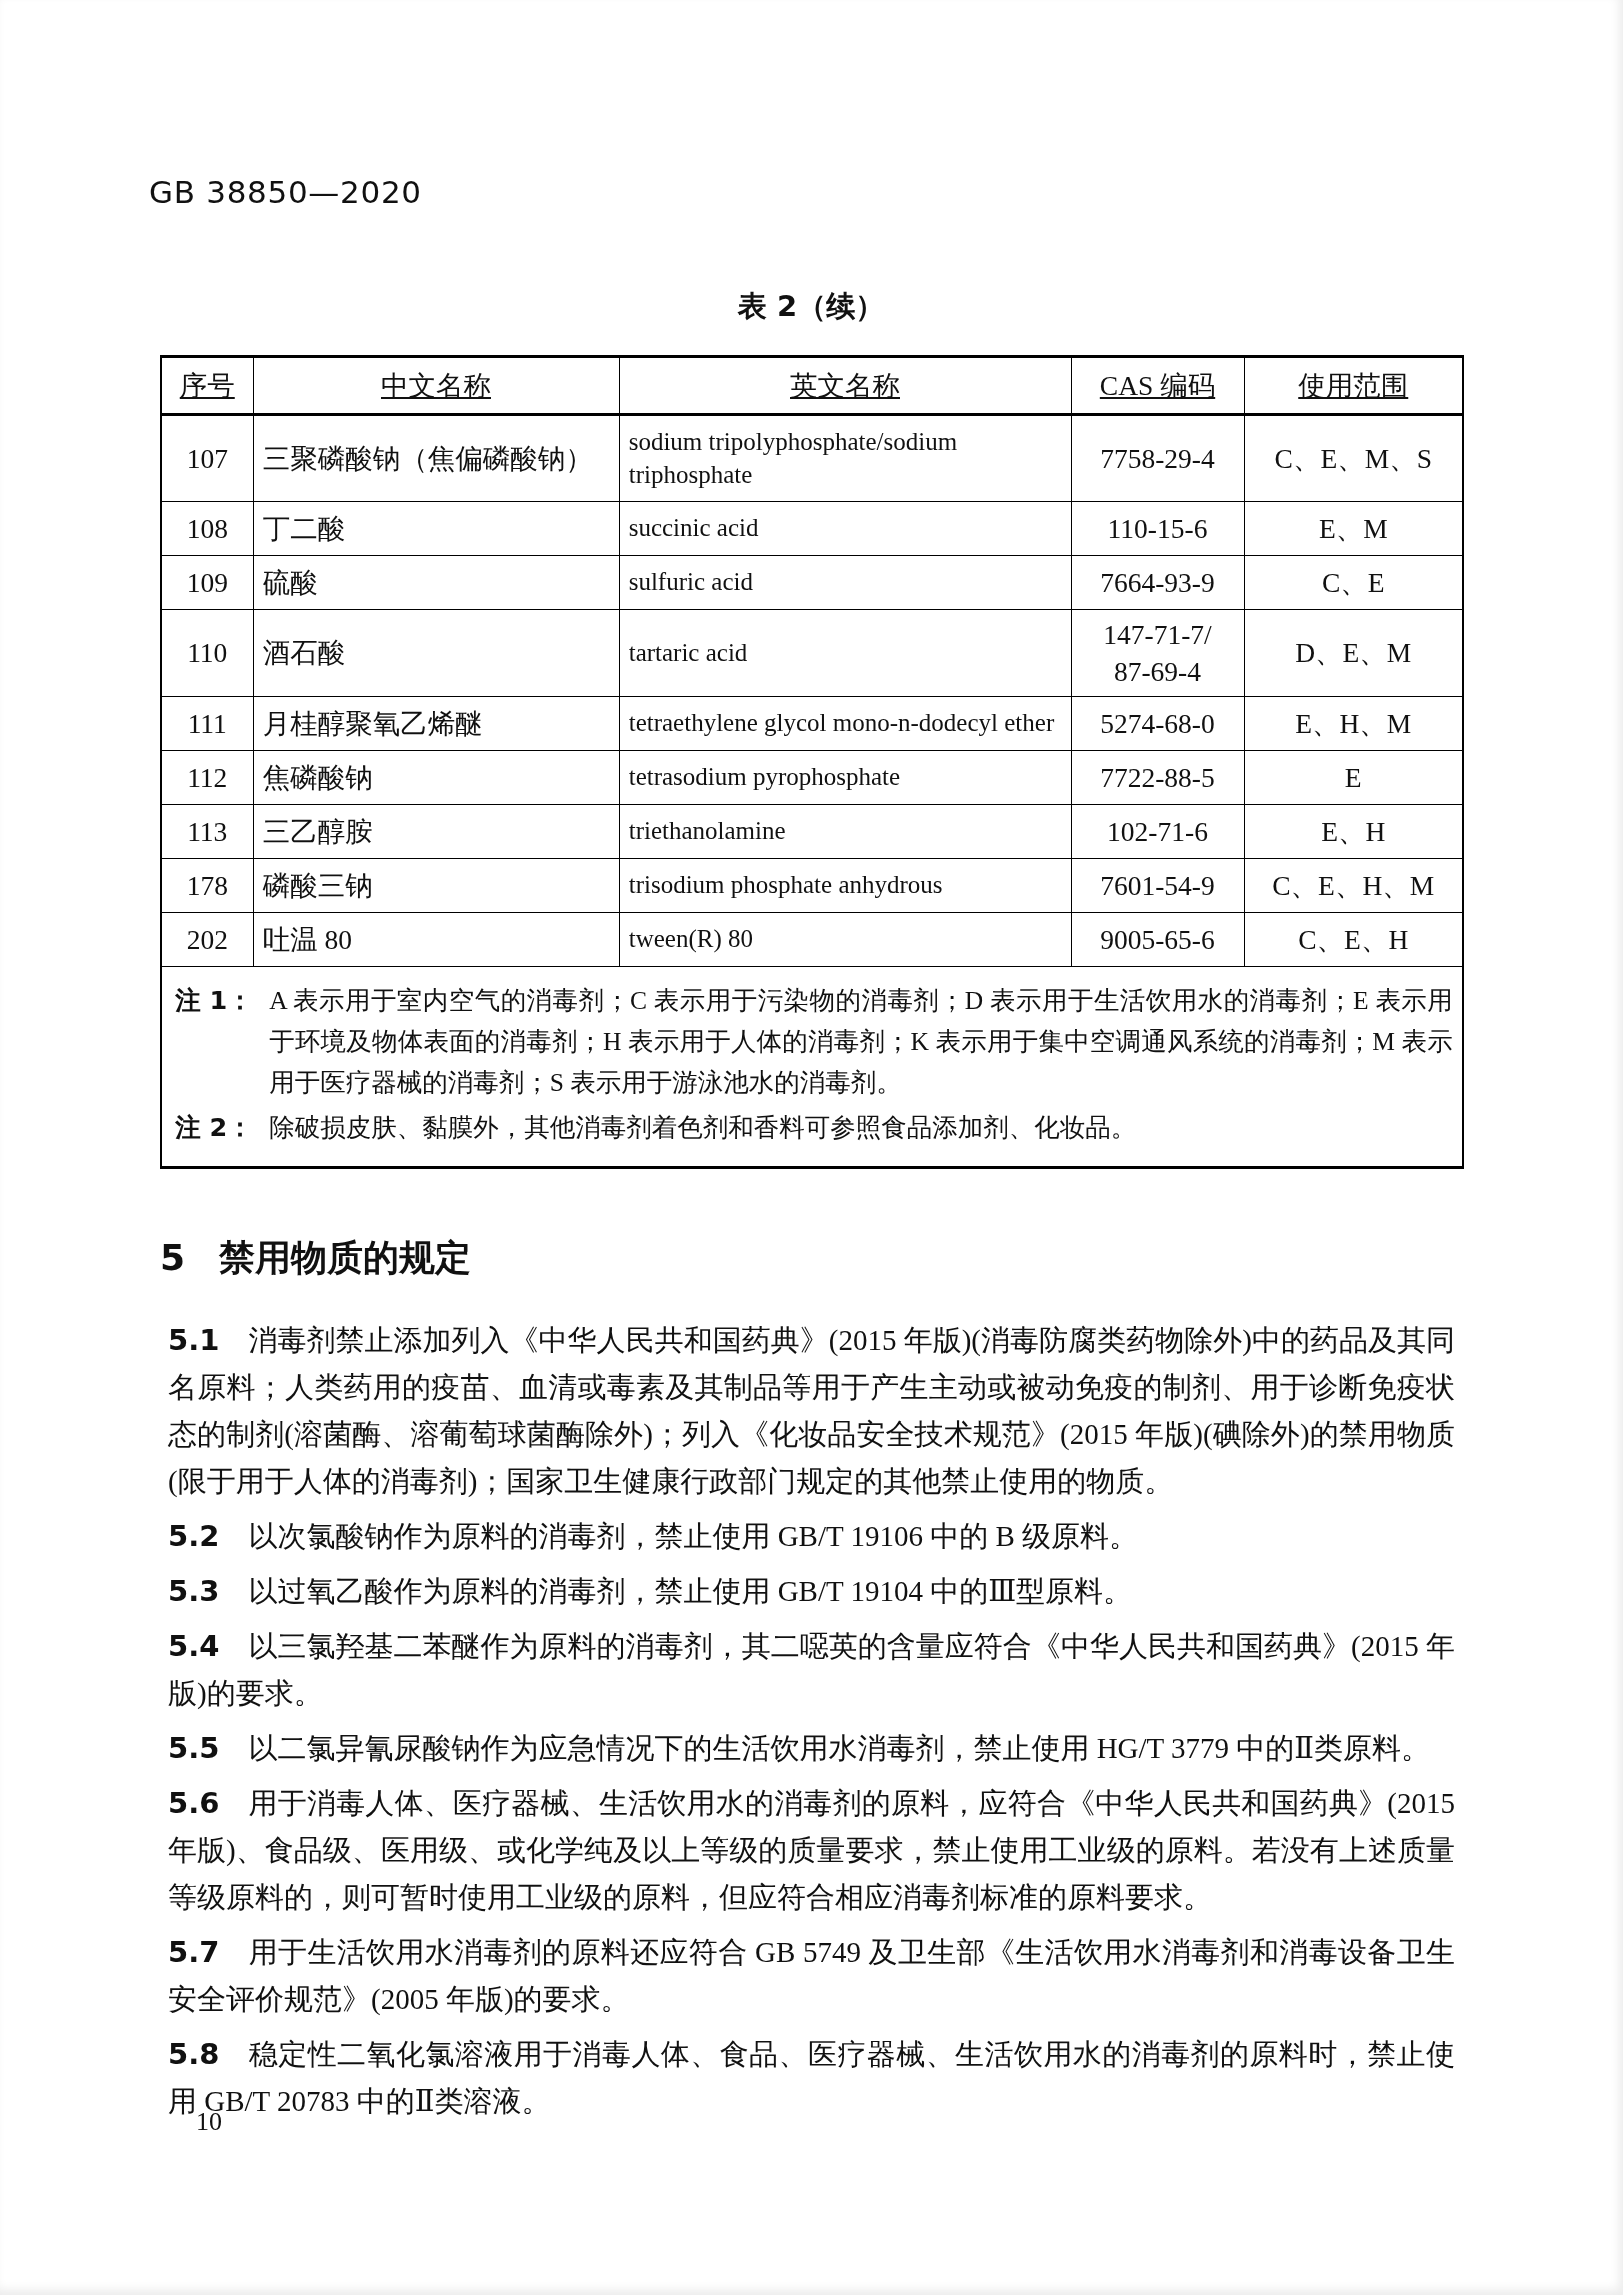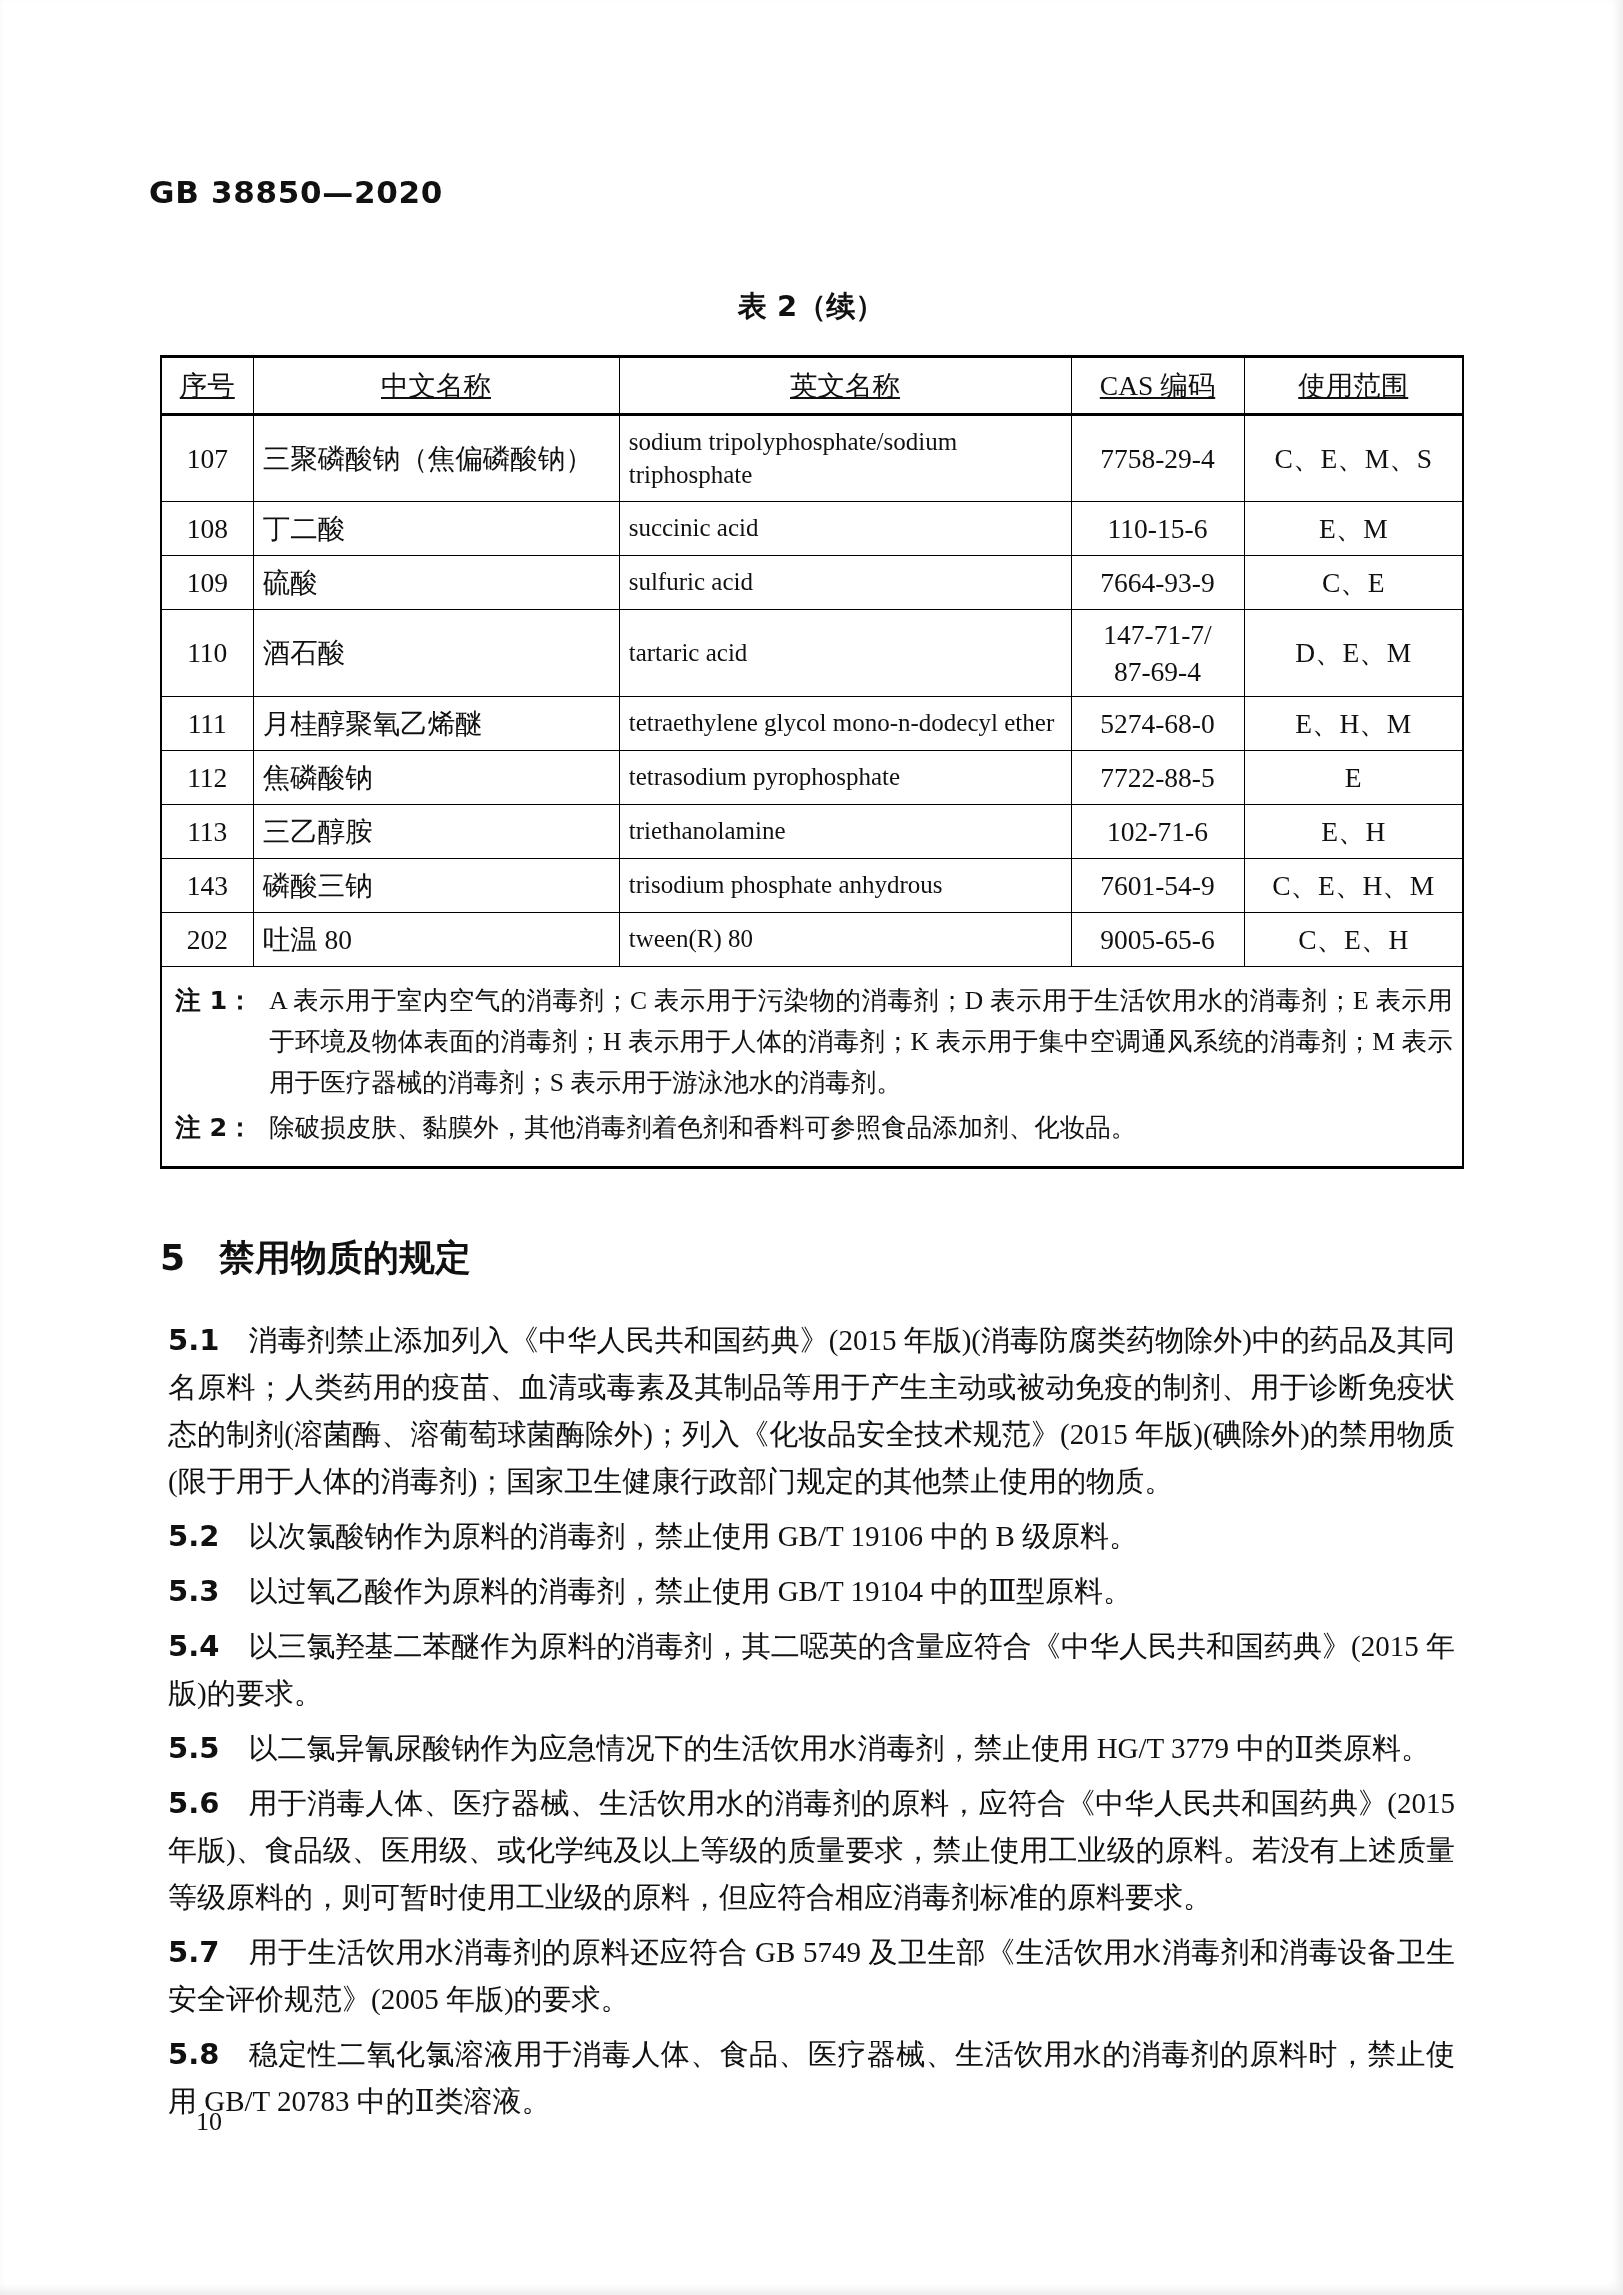--- a/index.html
+++ b/index.html
@@ -13,21 +13,21 @@
     position:relative;
     width:1623px;height:2295px;
     background:#ffffff;
     box-shadow:inset -3.9px -5.2px 9.2px rgba(0,0,0,0.08);
     overflow:hidden;
   }
   
   .std-code{
     position:absolute;left:149px;top:174px;
     font-family:"DejaVu Sans","Liberation Sans",sans-serif;
-    font-weight:bold;font-size:31px;letter-spacing:0.7px;
+    font-weight:normal;font-size:31px;letter-spacing:0.7px;
   }
   
   .table-title{
     position:absolute;left:160px;top:287px;width:1302px;
     text-align:center;
     font-family:"DejaVu Sans","Liberation Sans",sans-serif;
     font-weight:bold;font-size:29px;
   }
   
   .tbl-wrap{position:absolute;left:160px;top:355px;width:1302px;}
@@ -170,21 +170,21 @@
           <td class="c-scope">E</td>
         </tr>
         <tr>
           <td class="c-no">113</td>
           <td class="c-cn">三乙醇胺</td>
           <td class="c-en">triethanolamine</td>
           <td class="c-cas">102-71-6</td>
           <td class="c-scope">E、H</td>
         </tr>
         <tr>
-          <td class="c-no">143</td>
+          <td class="c-no">178</td>
           <td class="c-cn">磷酸三钠</td>
           <td class="c-en">trisodium phosphate anhydrous</td>
           <td class="c-cas">7601-54-9</td>
           <td class="c-scope">C、E、H、M</td>
         </tr>
         <tr>
           <td class="c-no">202</td>
           <td class="c-cn">吐温 80</td>
           <td class="c-en">tween(R) 80</td>
           <td class="c-cas">9005-65-6</td>

